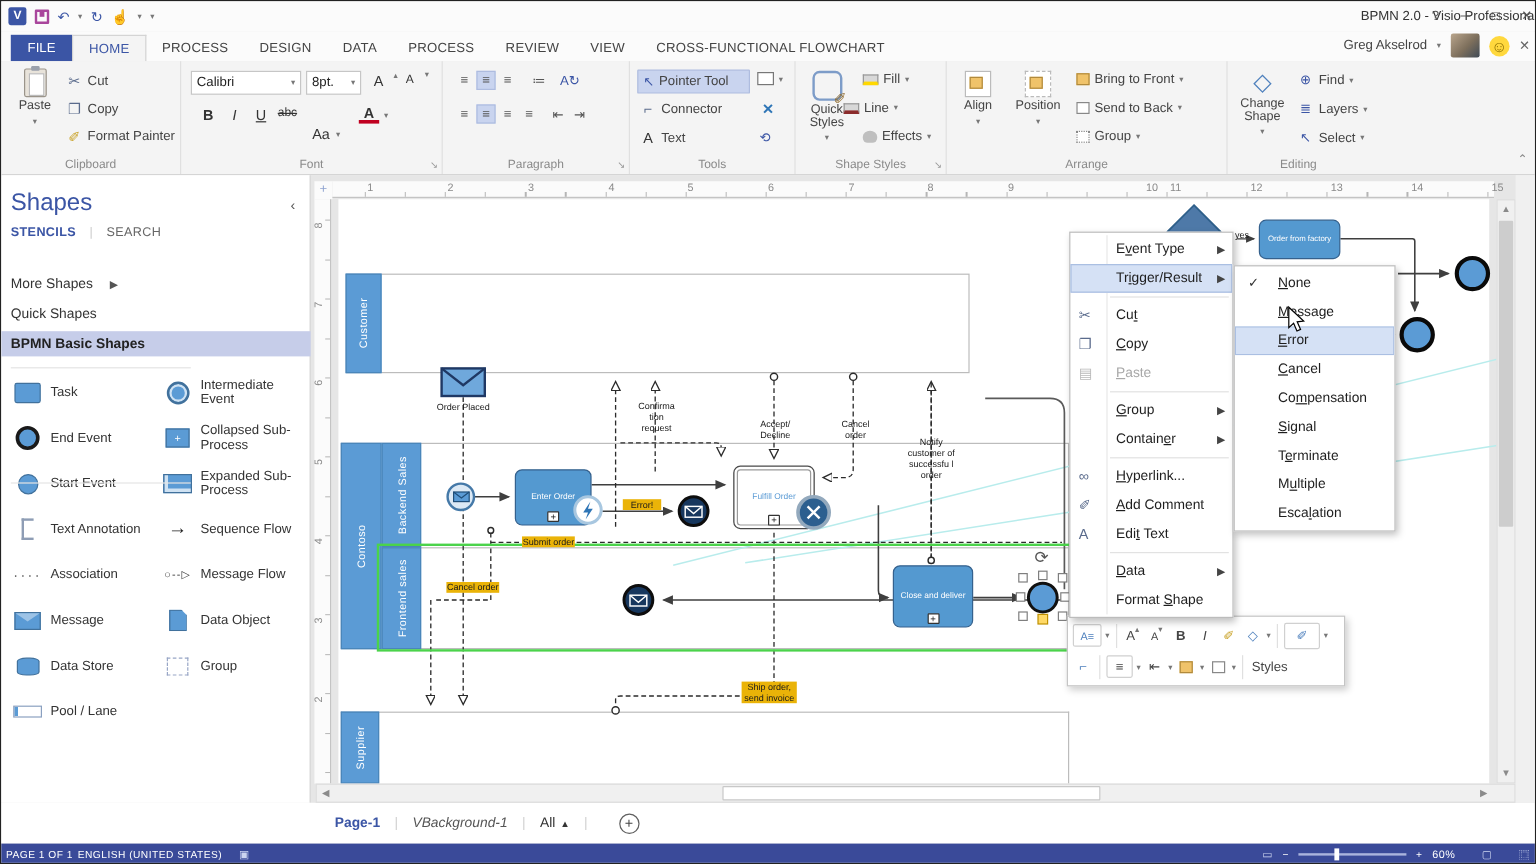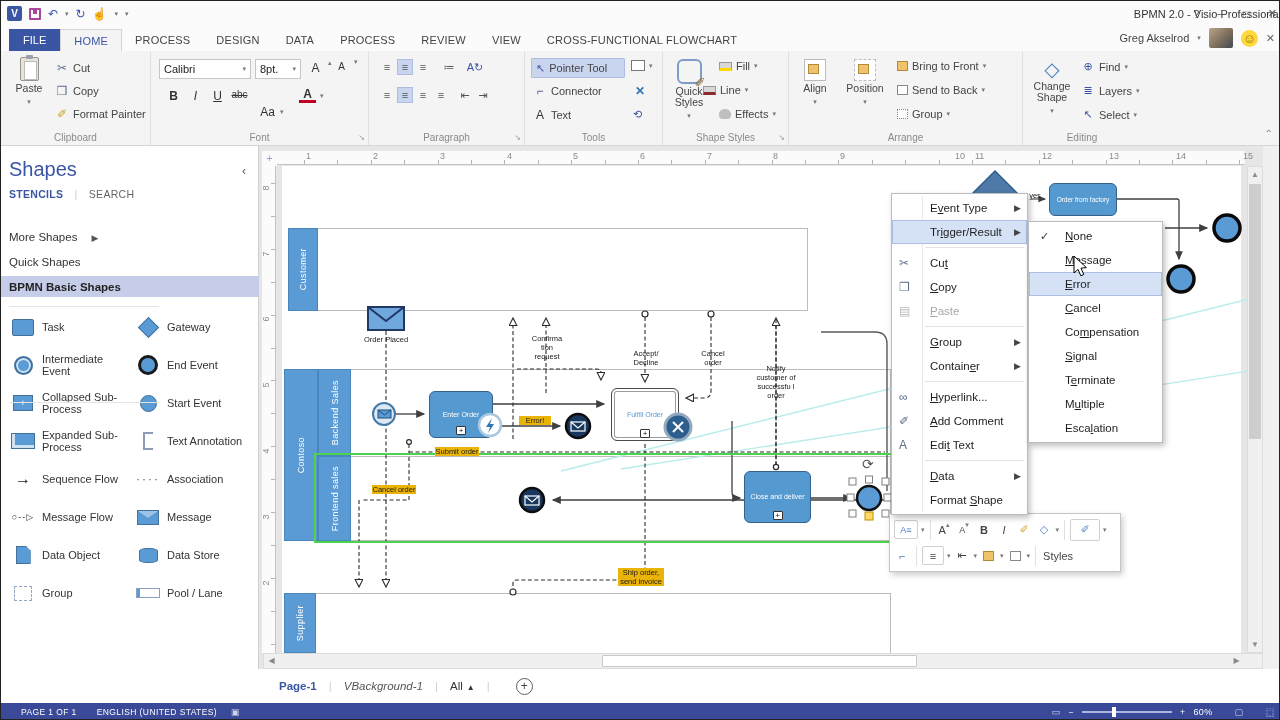--- a/index.html
+++ b/index.html
@@ -160,21 +160,21 @@
 
 .pagetabs{position:absolute;left:0;top:668px;width:1280px;height:34px;background:#fff;display:flex;align-items:center;gap:0;padding-left:278px;font-size:11.5px}
 .pt-active{color:#3b55a5;font-weight:bold}
 .pt-sep{color:#d0d0d0;margin:0 12px}
 .pt-bg{color:#555;font-style:italic}
 .pt-all{color:#333}
 .pt-all .arr{font-size:8px;margin-left:4px}
 .pt-add{width:17px;height:17px;border:1px solid #5f5f5f;border-radius:50%;display:inline-flex;align-items:center;justify-content:center;color:#444;font-size:12px;margin-left:14px}
 
 .statusbar{position:absolute;left:0;top:702px;width:1280px;height:18px;background:#3a4a99;color:#fff;display:flex;align-items:center;font-size:8.5px;letter-spacing:.4px;z-index:9}
-.sb-item{margin-left:20px;white-space:nowrap}
+.sb-item{margin-left:4px;white-space:nowrap}
 .sb-ico{margin-left:14px;font-size:9px;color:#cdd5f0}
 .sb-right{position:absolute;right:6px;display:flex;align-items:center;gap:8px}
 .sb-track{width:90px;height:2px;background:#aab4dd;position:relative}
 .sb-thumb{position:absolute;left:30px;top:-4px;width:4px;height:10px;background:#fff}
 .sb-zoom{font-size:9px}
 </style>
 </head>
 <body>
 
 <div id="app">
@@ -422,24 +422,20 @@
     <div class="sp-more"><span>More Shapes</span><span class="arr">▶</span></div>
     <div class="sp-quick">Quick Shapes</div>
     <div class="sp-stencil">BPMN Basic Shapes</div>
     <div class="sp-grid">
 
         <div class="sp-item">
           <span class="si si-task"></span>
           <span class="sp-lab">Task</span>
         </div>
 
-        <div class="sp-item">
-          <span class="si si-gateway"></span>
-          <span class="sp-lab">Gateway</span>
-        </div>
 
         <div class="sp-item">
           <span class="si si-intermediate"></span>
           <span class="sp-lab">Intermediate Event</span>
         </div>
 
         <div class="sp-item">
           <span class="si si-end"></span>
           <span class="sp-lab">End Event</span>
         </div>

